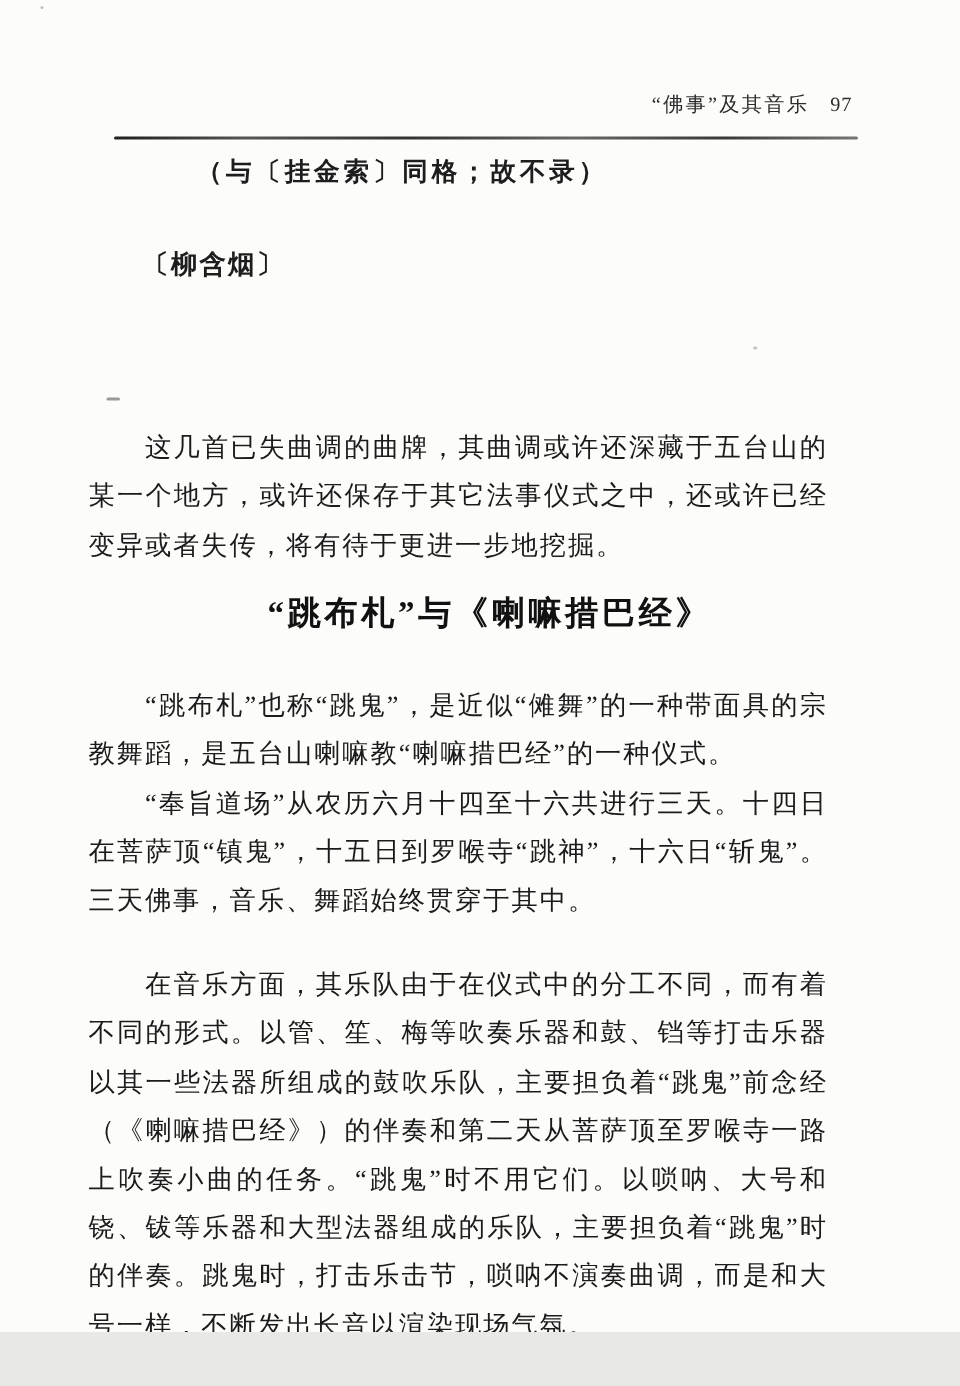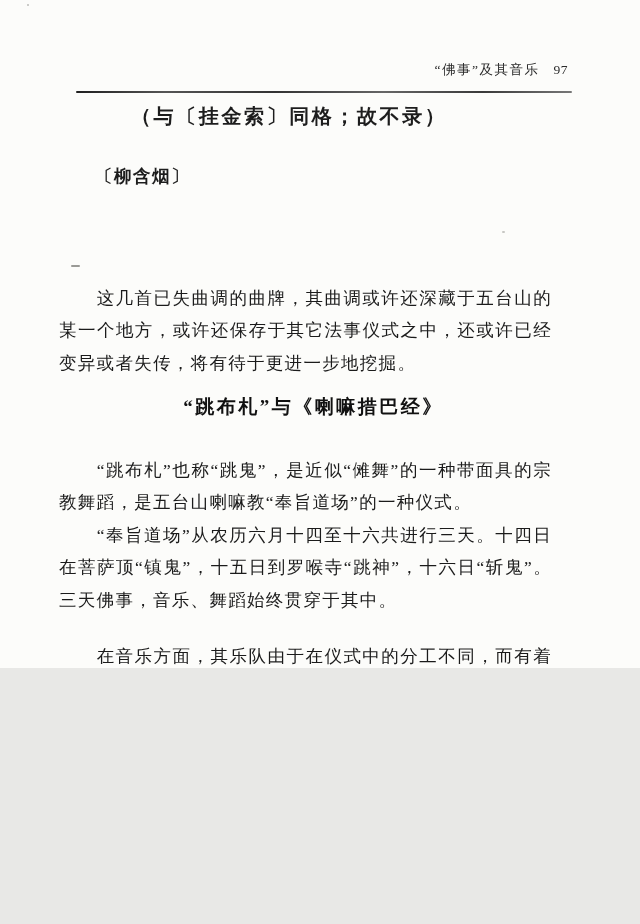--- a/index.html
+++ b/index.html
@@ -1,18 +1,18 @@
 <!DOCTYPE html>
 <html><head>
 <meta charset="utf-8">
 <style>
   html,body{margin:0;padding:0;background:#e8e8e6;}
   .page{
     position:relative;
-    width:640px;height:668px;
+    width:640px;height:888px;
     margin:0 auto;
     background:#fcfcfa;
     overflow:hidden;
     font-family:"Liberation Serif","DejaVu Serif",serif;
     color:#1d1d1d;
     -webkit-font-smoothing:antialiased;
   }
   
   .header-line{
     position:absolute;top:61px;right:72px;
@@ -21,21 +21,21 @@
   }
   .header-line .pageno{margin-left:14px;letter-spacing:0.5px;}
   .header-rule{
     position:absolute;top:91px;left:76px;right:68px;height:2px;
     background:linear-gradient(90deg,#1f1f1f 0%,#555 18%,#333 40%,#666 62%,#3a3a3a 82%,#777 100%);
     border-radius:1px;
   }
   
   .note-line{
     position:absolute;top:103px;left:131px;
-    font-size:20px;letter-spacing:2.6px;font-weight:600;white-space:nowrap;
+    font-size:17px;letter-spacing:2.6px;font-weight:600;white-space:nowrap;
   }
   .tune-title{
     position:absolute;top:136px;left:95px;
     font-size:17.5px;letter-spacing:1.5px;font-weight:600;white-space:nowrap;margin-top:28px;
   }
   .verse-block{
     position:absolute;top:168px;left:131px;
   }
   .verse-line{
     font-size:17px;line-height:30.4px;letter-spacing:3px;
@@ -45,22 +45,22 @@
     position:absolute;left:59px;width:493px;
     font-size:17.5px;line-height:32.4px;letter-spacing:1.3px;
     text-align:justify;text-justify:inter-character;
     text-indent:2.15em;font-weight:500;color:#1b1b1b;
   }
   .para-1{top:282px;}
   .para-2{top:454px;}
   .para-3{top:519px;}
   .para-4{top:616px;margin-top:24px;}
   .section-heading{
-    position:absolute;top:394px;left:67px;width:493px;
-    text-align:center;font-size:19px;font-weight:700;
+    position:absolute;top:394px;left:80px;width:493px;
+    text-align:center;font-size:22px;font-weight:700;
     letter-spacing:2.5px;color:#111;white-space:nowrap;
   }
   
   .watermark{
     position:absolute;top:891px;right:32px;
     font-size:18px;letter-spacing:1px;white-space:nowrap;
     font-family:"Liberation Sans","DejaVu Sans",sans-serif;
   }
   .watermark .wm-name{color:#a39e99;}
   .watermark .wm-url{margin-left:6px;}
@@ -83,21 +83,21 @@
 
   <div class="note-line">（与〔挂金索〕同格；故不录）</div>
 
   <div class="tune-title">〔柳含烟〕</div>
 
 
   <div class="para para-1">这几首已失曲调的曲牌，其曲调或许还深藏于五台山的某一个地方，或许还保存于其它法事仪式之中，还或许已经变异或者失传，将有待于更进一步地挖掘。</div>
 
   <div class="section-heading">“跳布札”与《喇嘛措巴经》</div>
 
-  <div class="para para-2">“跳布札”也称“跳鬼”，是近似“傩舞”的一种带面具的宗教舞蹈，是五台山喇嘛教“奉旨道场”的一种仪式。</div>
+  <div class="para para-2">“跳布札”也称“跳鬼”，是近似“傩舞”的一种带面具的宗教舞蹈，是五台山喇嘛教“喇嘛措巴经”的一种仪式。</div>
 
   <div class="para para-3">“奉旨道场”从农历六月十四至十六共进行三天。十四日在菩萨顶“镇鬼”，十五日到罗喉寺“跳神”，十六日“斩鬼”。三天佛事，音乐、舞蹈始终贯穿于其中。</div>
 
   <div class="para para-4">在音乐方面，其乐队由于在仪式中的分工不同，而有着不同的形式。以管、笙、梅等吹奏乐器和鼓、铛等打击乐器以其一些法器所组成的鼓吹乐队，主要担负着“跳鬼”前念经（《喇嘛措巴经》）的伴奏和第二天从菩萨顶至罗喉寺一路上吹奏小曲的任务。“跳鬼”时不用它们。以唢呐、大号和铙、钹等乐器和大型法器组成的乐队，主要担负着“跳鬼”时的伴奏。跳鬼时，打击乐击节，唢呐不演奏曲调，而是和大号一样，不断发出长音以渲染现场气氛。</div>
 
   <div class="watermark">
     <span class="wm-name">歌谱简谱网</span>
     <span class="wm-url" style="color: rgb(224, 115, 77);">jianpu.cn</span>
   </div>
 

